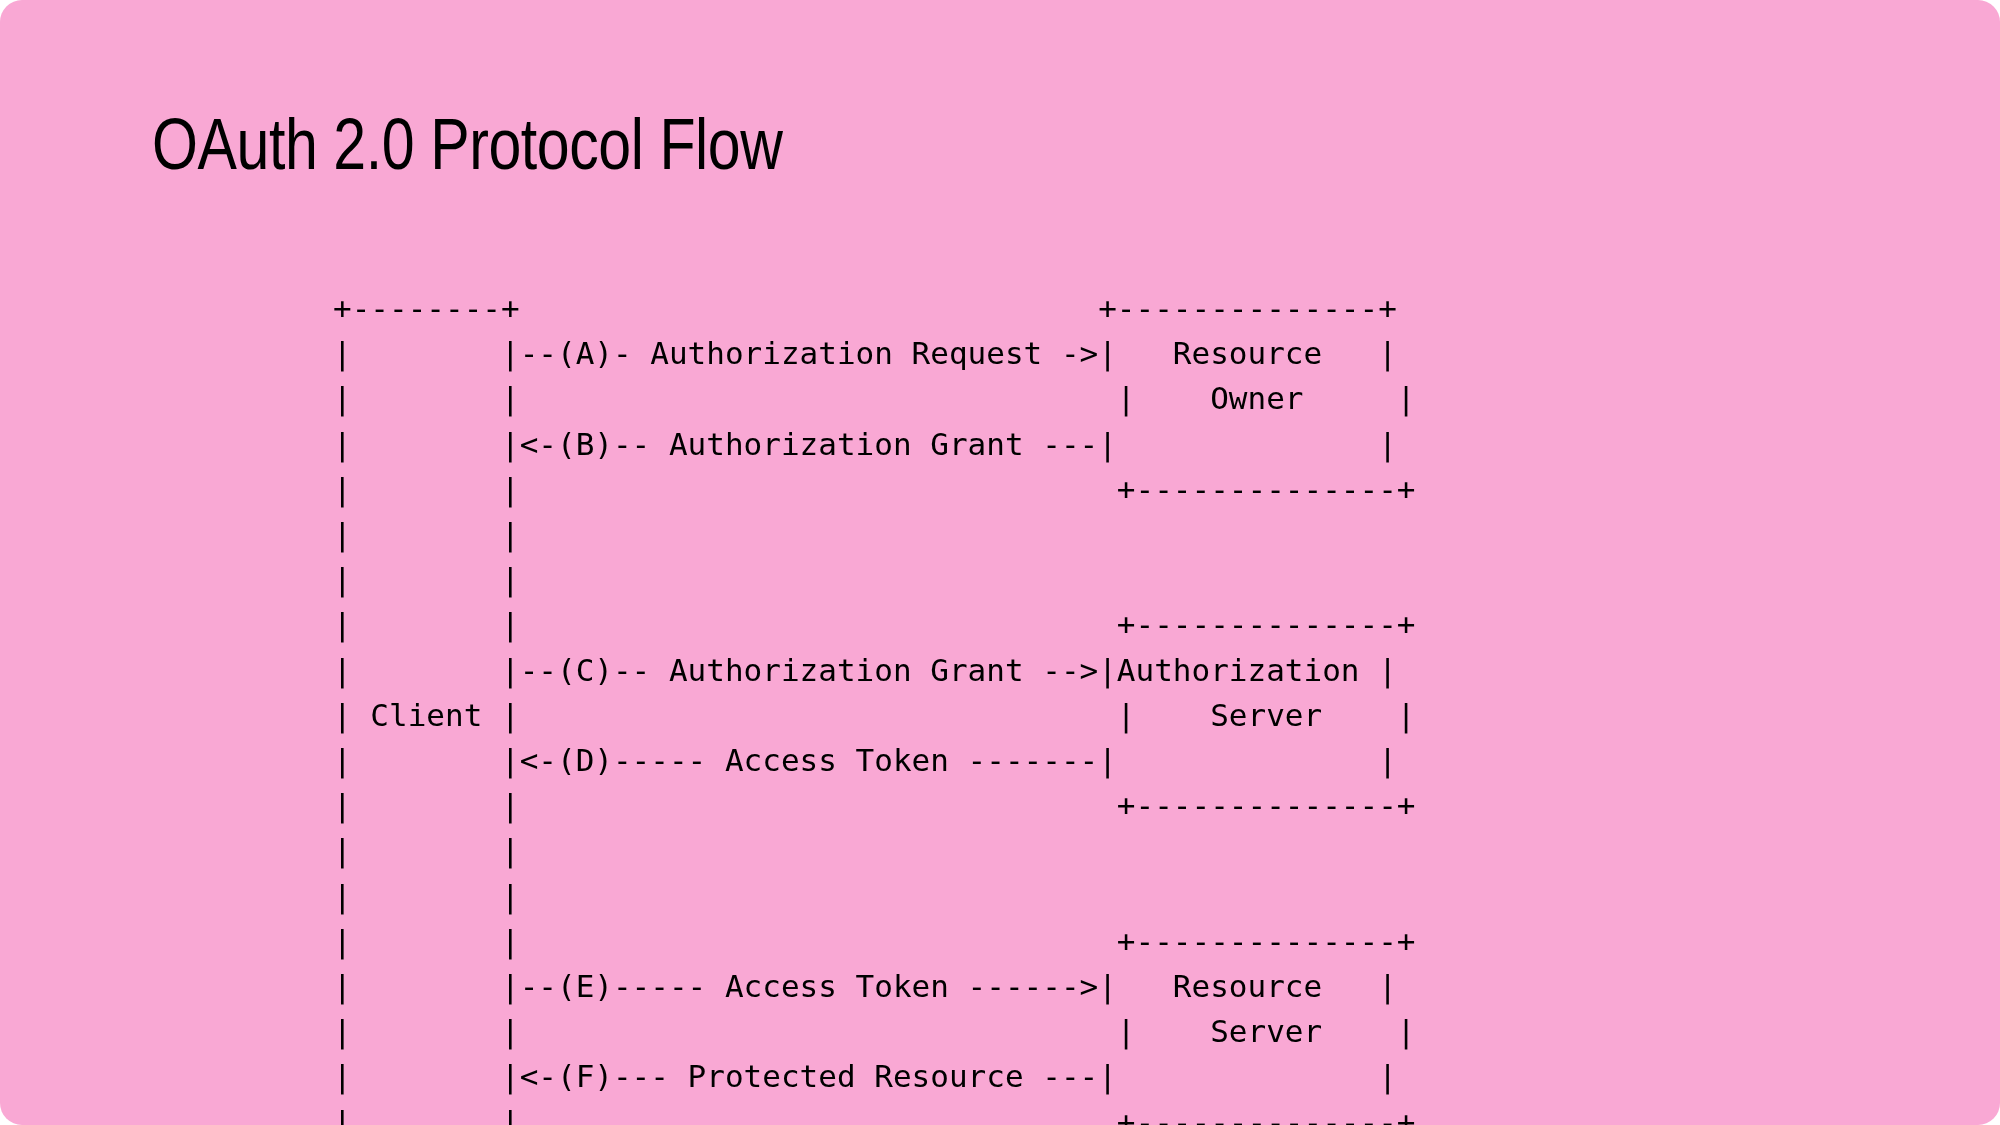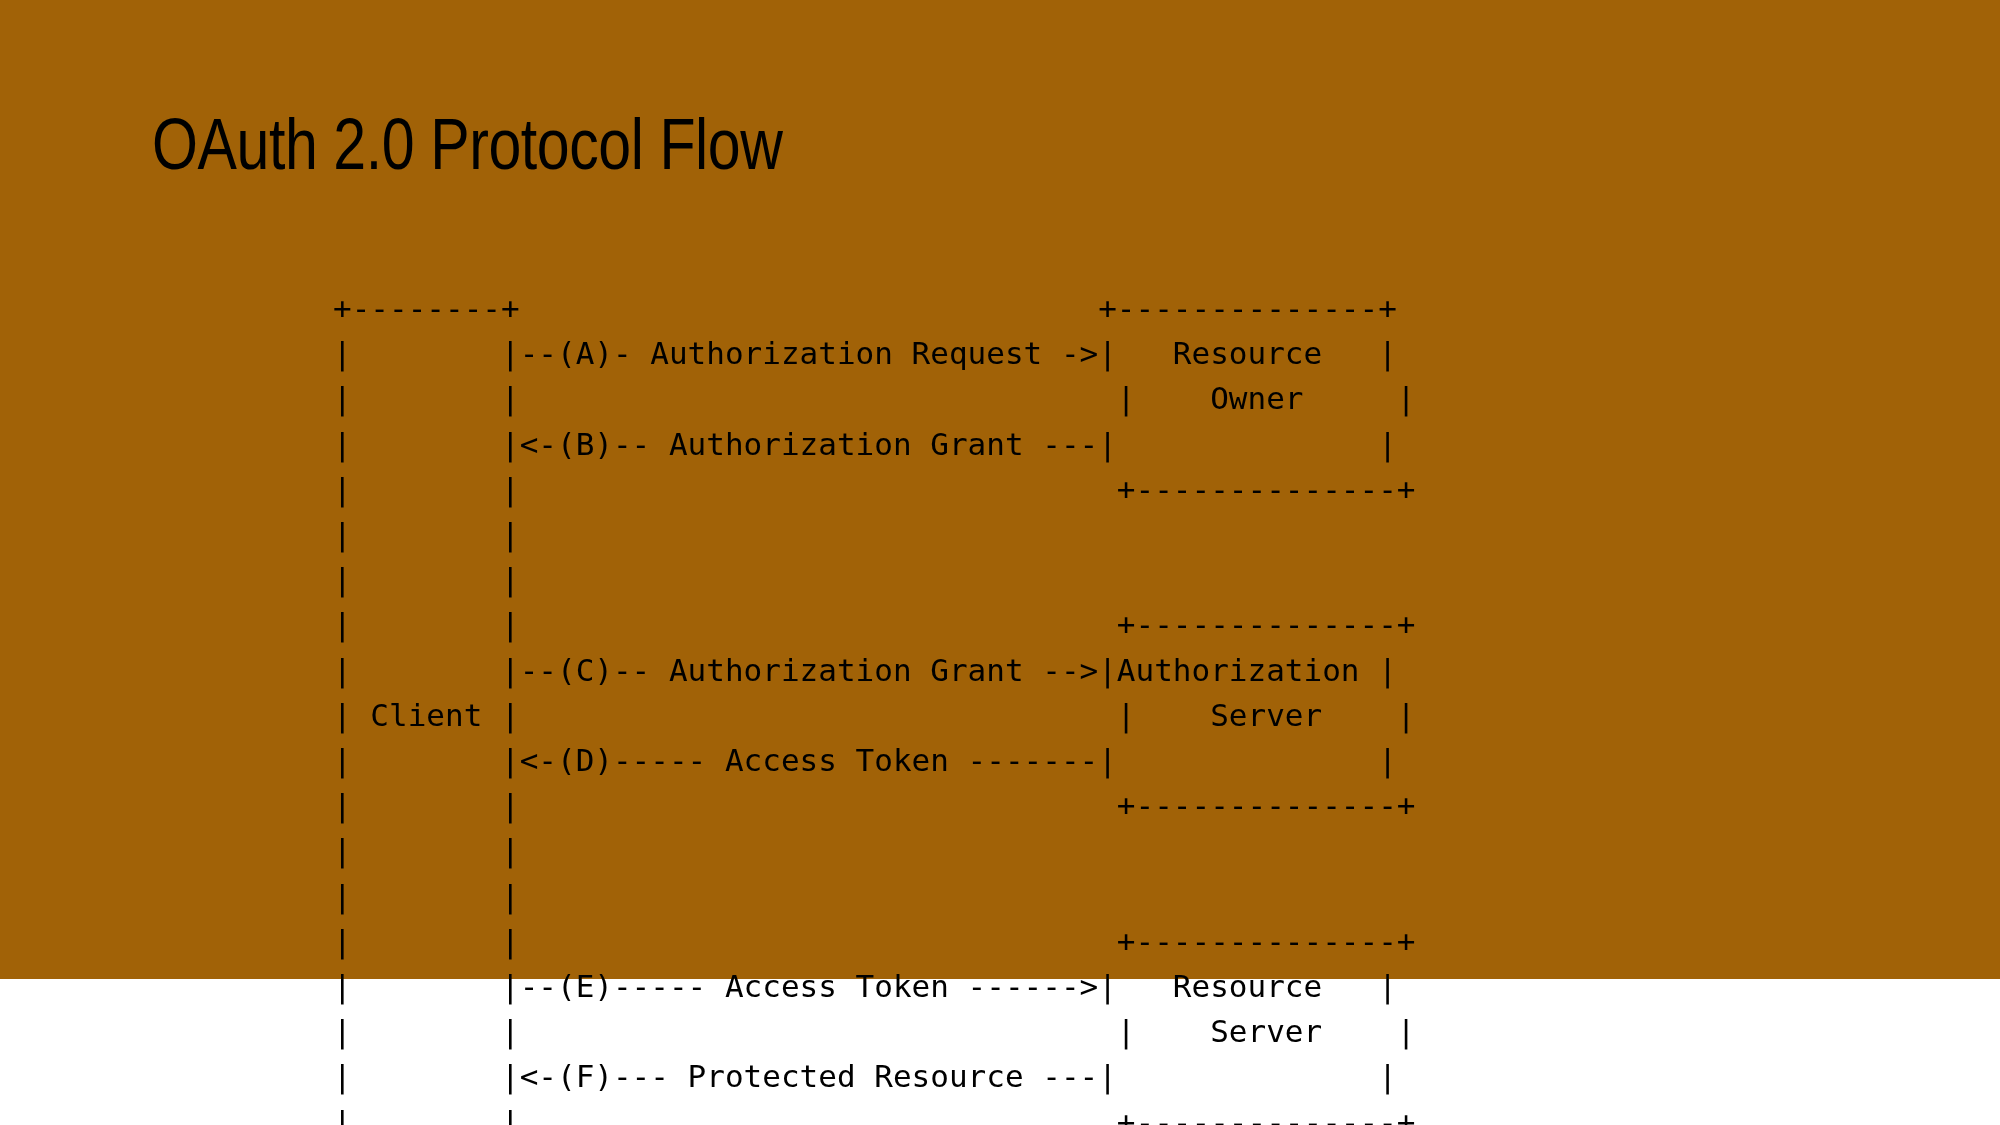--- a/index.html
+++ b/index.html
@@ -11,23 +11,24 @@
   body {
     width: 2000px;
     height: 1125px;
     overflow: hidden;
     font-family: "Liberation Sans", sans-serif;
     color: #000000;
   }
   .slide {
     position: relative;
     width: 2000px;
-    height: 979px;
-    background: #a16207;
+    height: 1125px;
+    background: #f9a8d4;
     box-sizing: border-box;
+    border-radius: 22px;
   }
   .slide-title {
     position: absolute;
     left: 152px;
     top: 108px;
     font-family: "Liberation Sans", sans-serif;
     font-size: 72px;
     font-weight: 400;
     letter-spacing: -0.5px;
     line-height: 1.0;

